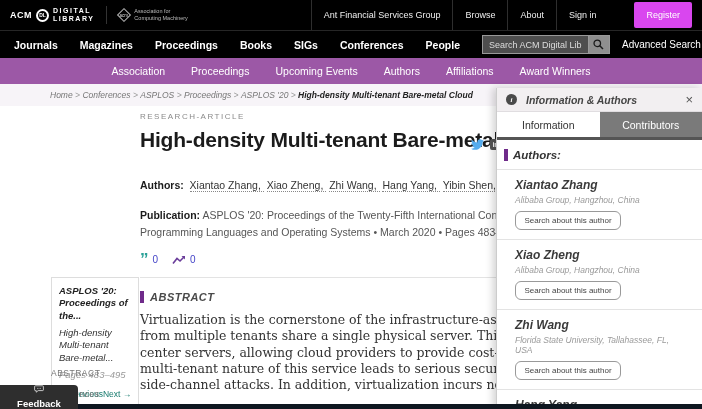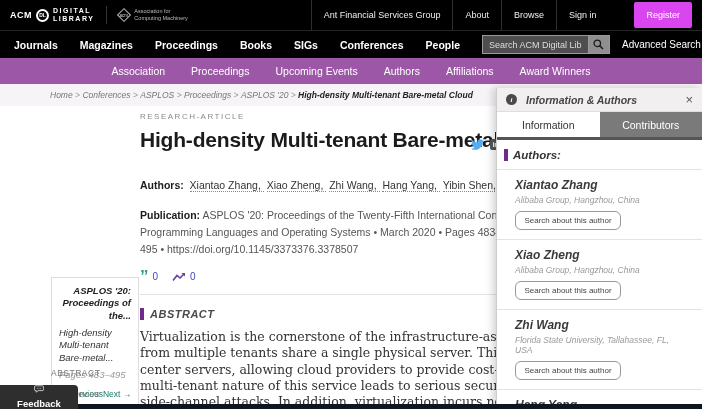--- a/index.html
+++ b/index.html
@@ -61,21 +61,21 @@
   .metric-num { color:#4444c8; font-size:10px; }
   .rule { width:424px; border-bottom:1px solid #e3e3e3; margin-top:12px; }
   .abs-head { margin-top:13px; display:flex; align-items:center; gap:6px; }
   .accent-bar { width:4px; height:12px; background:#6f2b8a; }
   .abs-label { font-size:11px; font-weight:bold; font-style:italic; color:#4a4a4a; letter-spacing:.5px; }
   .abs-text { margin-top:9px; font-family:"DejaVu Serif",serif; font-size:12.5px; color:#333; }
   .abs-line { white-space:nowrap; line-height:16.3px; }
 
   
   .toc-box { position:absolute; left:51px; top:277px; width:88px; background:#fff; border:1px solid #ddd; padding:7px 7px 8px 7px; font-size:9.5px; }
-  .toc-proc { font-weight:bold; font-style:italic; color:#222; line-height:1.3;text-align:right; }
+  .toc-proc { font-weight:bold; font-style:italic; color:#222; line-height:1.3; }
   .toc-art { font-style:italic; color:#333; line-height:1.3; margin-top:5px; }
   .toc-pages { font-style:italic; color:#999; margin-top:5px; }
   .toc-nav { display:flex; justify-content:space-between; margin-top:9px; font-size:8.5px; color:#177b6e; }
   .toc-nav span { cursor:pointer; white-space:nowrap; }
   .toc-sections { position:absolute; left:51px; top:368px; font-size:8.5px; color:#777; }
   .toc-section { margin-bottom:11px; letter-spacing:.5px; }
 
   
   .panel { position:absolute; left:496px; top:88px; right:0; bottom:0; background:#fff; z-index:10;
            border-left:1px solid #ccc; box-shadow:-3px 0 8px rgba(0,0,0,.18); }
@@ -119,22 +119,22 @@
       <span class="diamond">
           <span>acm</span>
         </span>
       <span class="assoc-text">
         <span>Association for</span><br>
         <span>Computing Machinery</span>
       </span>
     </div>
     <div class="util-right">
       <span class="util-item">Ant Financial Services Group</span>
+      <span class="util-item">Browse</span>
       <span class="util-item">About</span>
-      <span class="util-item">Browse</span>
       <span class="util-item">Sign in</span>
       <button class="register-btn">Register</button>
     </div>
   </div>
 
   <div class="bar-nav">
     <span class="nav-item">Journals</span>
     <span class="nav-item">Magazines</span>
     <span class="nav-item">Proceedings</span>
     <span class="nav-item">Books</span>
@@ -189,21 +189,20 @@
       <span class="author-link">Zhi Wang</span>
       <span class="author-link">Hang Yang</span>
       <span class="author-link">Yibin Shen</span>
       <span class="author-link last">Xin Long</span>
       <span class="info-link">Authors Info &amp; Affiliations</span>
     </div>
 
     <div class="pub">
       <div class="pub-line"><b>Publication:</b> <span>ASPLOS '20: Proceedings of the Twenty-Fifth International Conference on Architectural Support for</span></div>
       <div class="pub-line">Programming Languages and Operating Systems • March 2020 • Pages 483–</div>
-      <div class="pub-line">495 • https://doi.org/10.1145/3373376.3378507</div>
     </div>
 
     <div class="metrics">
       <span class="metric">
         <span class="quote-glyph">”</span>
         <span class="metric-num">0</span>
       </span>
       <span class="metric">
         <svg width="14" height="10" viewBox="0 0 14 10">
           <polyline points="1,8.5 5,3.5 8,6 12.5,1.5" fill="none" stroke="#6a3d9a" stroke-width="1.6"></polyline>

